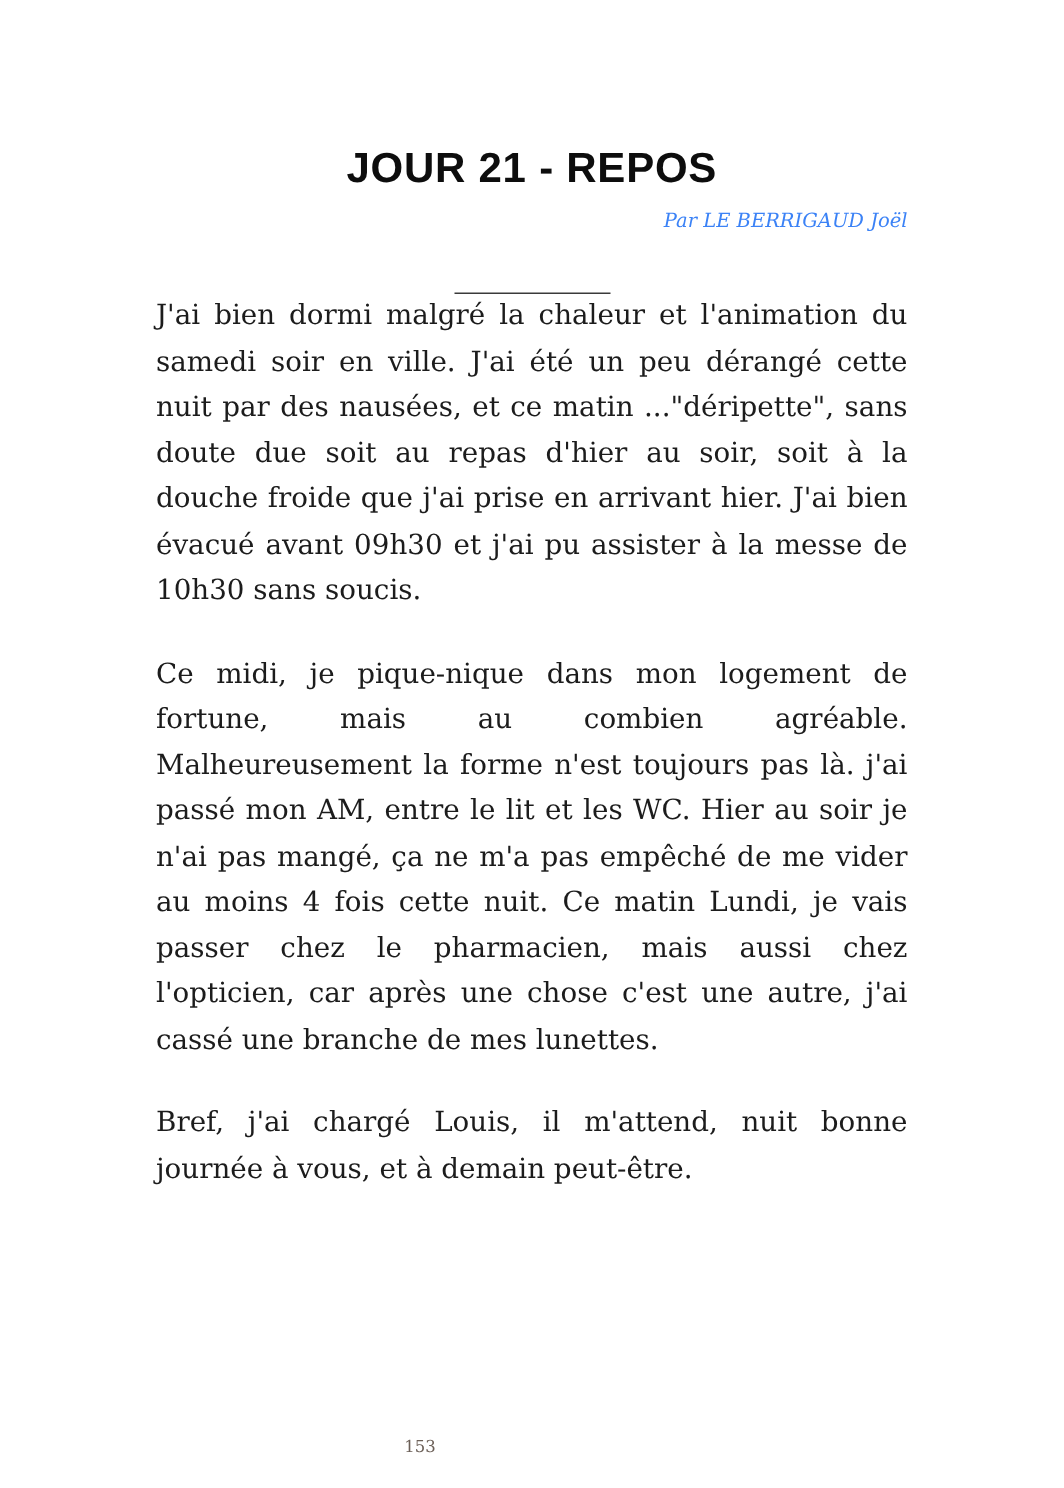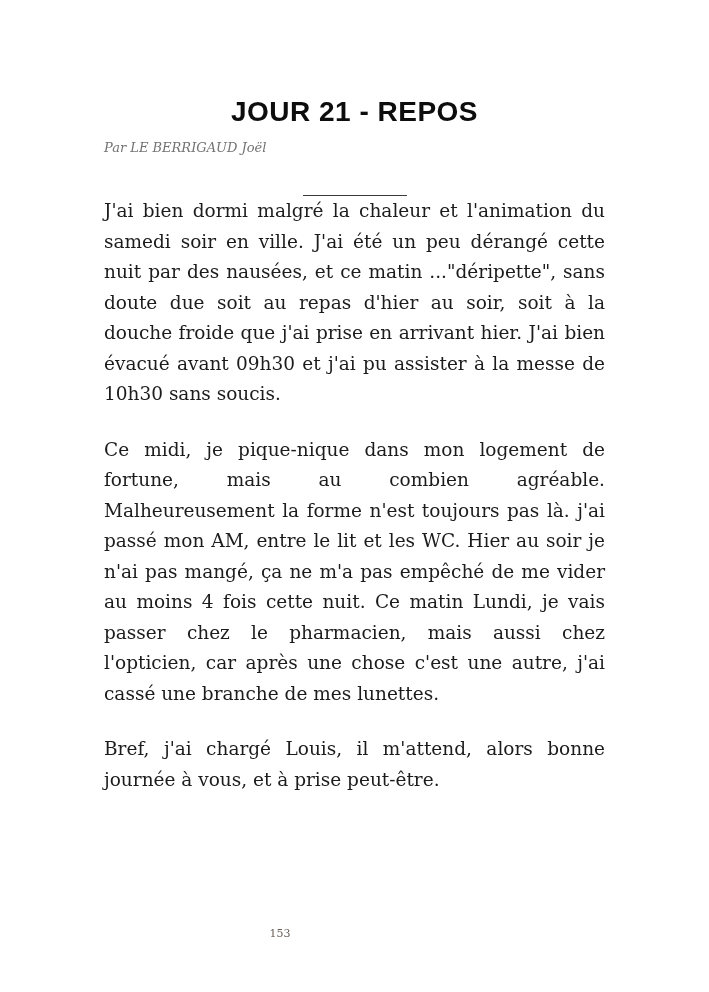--- a/index.html
+++ b/index.html
@@ -27,59 +27,59 @@
     text-align: center;
     font-family: "Liberation Sans", sans-serif;
     font-weight: 700;
     font-size: 28px;
     letter-spacing: 0.5px;
     color: #0d0d0d;
     line-height: 1.15;
   }
   .byline {
     margin-top: 4px;
-    text-align: left;
+    text-align: right;
     font-family: "DejaVu Serif", serif;
     font-style: italic;
     font-size: 13px;
-    color: #737373;
+    color: #3b82f6;
   }
   .separator {
     width: 104px;
     height: 0;
     border-top: 1px solid #3a3a3a;
     margin: 40px auto 0 auto;
   }
   .body-text {
   }
   .body-text p {
     margin: 0 0 25px 0;
     font-family: "DejaVu Serif", serif;
     font-size: 18.5px;
     line-height: 30.5px;
     text-align: justify;
     color: #1c1c1c;
   }
   .page-number {
     position: absolute;
-    bottom: 52px;
+    bottom: 21px;
     left: 0;
     width: 560px;
     text-align: center;
     font-family: "DejaVu Serif", serif;
     font-size: 11px;
     color: #6b5f57;
   }
 </style>
 </head>
 <body>
 
 <div class="page">
   <h1 class="title">JOUR 21 - REPOS</h1>
   <div class="byline">Par LE BERRIGAUD Joël</div>
   <div class="separator"></div>
   <div class="body-text">
     <p>J'ai bien dormi malgré la chaleur et l'animation du samedi soir en ville. J'ai été un peu dérangé cette nuit par des nausées, et ce matin ..."déripette", sans doute due soit au repas d'hier au soir, soit à la douche froide que j'ai prise en arrivant hier. J'ai bien évacué avant 09h30 et j'ai pu assister à la messe de 10h30 sans soucis.</p>
     <p>Ce midi, je pique-nique dans mon logement de fortune, mais au combien agréable. Malheureusement la forme n'est toujours pas là. j'ai passé mon AM, entre le lit et les WC. Hier au soir je n'ai pas mangé, ça ne m'a pas empêché de me vider au moins 4 fois cette nuit. Ce matin Lundi, je vais passer chez le pharmacien, mais aussi chez l'opticien, car après une chose c'est une autre, j'ai cassé une branche de mes lunettes.</p>
-    <p>Bref, j'ai chargé Louis, il m'attend, alors bonne journée à vous, et à prise peut-être.</p>
+    <p>Bref, j'ai chargé Louis, il m'attend, nuit bonne journée à vous, et à demain peut-être.</p>
   </div>
   <div class="page-number">153</div>
 </div>
 
 </body></html>

